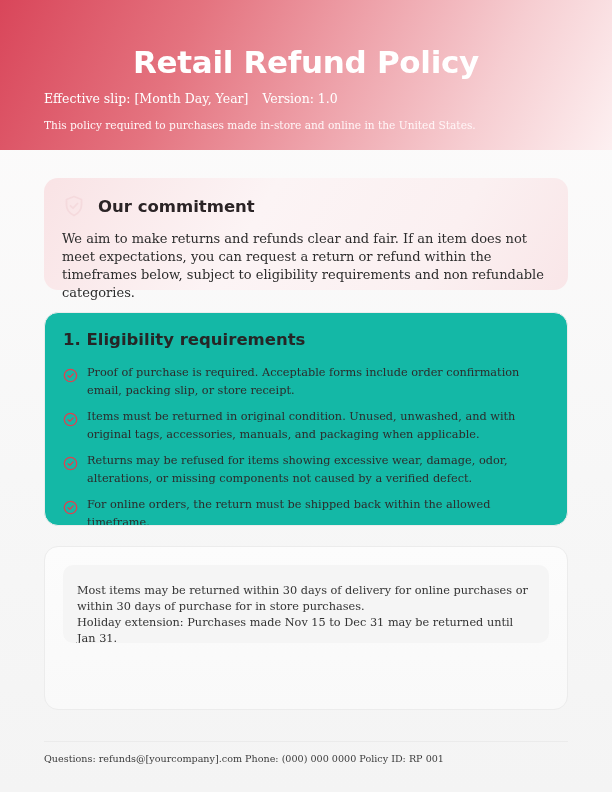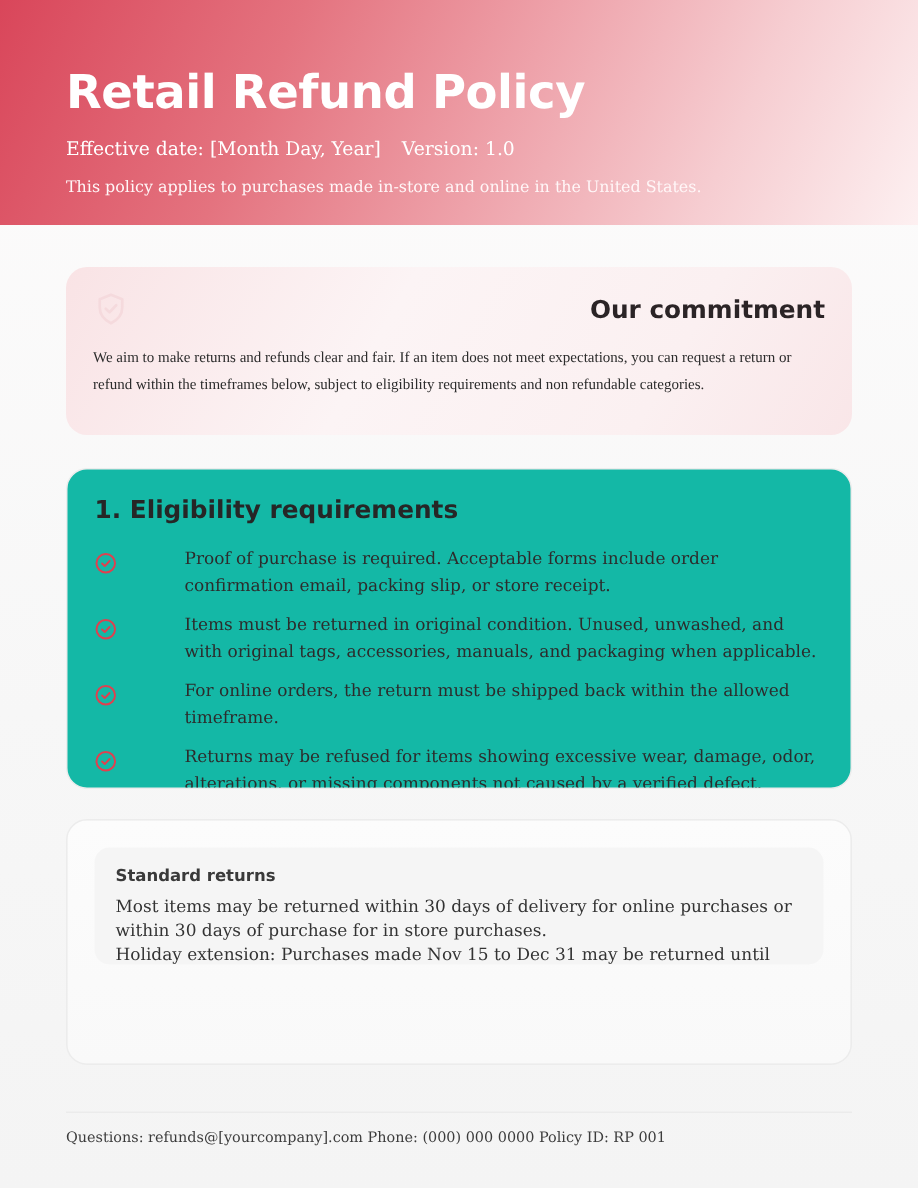--- a/index.html
+++ b/index.html
@@ -15,20 +15,21 @@
       background: linear-gradient(115deg, #d9465a 0%, #e4737f 30%, #eea2aa 55%, #f6cdd1 78%, #fdf0f1 100%);
       padding: 44px 44px 0 44px;
     }
     .hero-title {
       font-family: "DejaVu Sans", sans-serif;
       font-weight: 700;
       font-size: 31px;
       color: #ffffff;
       letter-spacing: -0.3px;
       line-height: 36px;
+      text-align: center;
     }
     .hero-meta {
       margin-top: 11px;
       font-size: 12.5px;
       color: #ffffff;
       line-height: 16px;
       white-space: nowrap;
     }
     .hero-meta span + span { margin-left: 10px; }
     .hero-note {
@@ -38,31 +39,30 @@
       line-height: 14px;
       white-space: nowrap;
     }
 
     .commit {
       position: absolute; left: 44px; top: 178px; width: 524px; height: 112px;
       border-radius: 14px;
       background: linear-gradient(120deg, #f9e3e5 0%, #fcf4f5 40%, #fbf0f1 75%, #f9e6e8 100%);
       padding: 16px 18px 0 18px;
     }
-    .commit-head { display: flex; align-items: center; height: 24px; justify-content: space-between; }
+    .commit-head { display: flex; align-items: center; height: 24px; }
     .commit-icon { width: 24px; height: 24px; margin-right: 12px; }
     .commit-title {
       font-family: "DejaVu Sans", sans-serif;
       font-weight: 700; font-size: 16.5px; color: #2b2426;
     }
     .commit-body {
       margin-top: 12px;
-      font-size: 10px; line-height: 18px; color: #2c2c2c;
+      font-size: 13px; line-height: 18px; color: #2c2c2c;
       width: 490px;
-      font-family: Liberation Serif, serif;
     }
 
     .card {
       position: absolute; left: 44px; width: 524px;
       background: #14b8a6;
       border: 1px solid #ececec;
       border-radius: 14px;
       padding: 0 18px;
       overflow: hidden;
     }
@@ -71,21 +71,20 @@
     .card-title {
       font-family: "DejaVu Sans", sans-serif;
       font-weight: 700; font-size: 16.5px; color: #262626;
       margin-top: 17px; line-height: 20px;
     }
     .list { margin-top: 14px; list-style: none; }
     .list-item {
       display: flex; align-items: flex-start;
       font-size: 11.3px; line-height: 18px; color: #2c2c2c;
       margin-bottom: 8px;
-      gap: 36px;
     }
     .check { width: 15px; height: 15px; flex: 0 0 15px; margin-top: 4px; margin-right: 9px; }
 
     .inner-box {
       margin-top: 18px;
       height: 78px;
       background: #f5f5f5;
       border-radius: 10px;
       padding: 12px 14px 0 14px;
       overflow: hidden;
@@ -107,24 +106,24 @@
       font-size: 9.6px; color: #3c3c3c; white-space: nowrap; line-height: 12px;
     }
     .footer span + span { margin-left: 0; }
   </style>
 </head>
 <body>
 
 <header class="hero">
   <h1 class="hero-title">Retail Refund Policy</h1>
   <div class="hero-meta">
-    <span>Effective date: [Month Day, Year]</span>
+    <span>Effective slip: [Month Day, Year]</span>
     <span>Version: 1.0</span>
   </div>
-  <div class="hero-note">This policy applies to purchases made in-store and online in the United States.</div>
+  <div class="hero-note">This policy required to purchases made in-store and online in the United States.</div>
 </header>
 
 <section class="commit">
   <div class="commit-head">
     <span class="commit-icon">
       <svg width="24" height="24" viewBox="0 0 24 24" fill="none" stroke="#f5dadd" stroke-width="1.8" stroke-linecap="round" stroke-linejoin="round">
         <path d="M12 2.5 L19.5 5.5 V11 C19.5 16 16 19.5 12 21.5 C8 19.5 4.5 16 4.5 11 V5.5 Z"></path>
         <path d="M8.5 11.8 L11 14.2 L15.5 9.5"></path>
       </svg>
     </span>
@@ -154,37 +153,36 @@
       </span>
       <span>Items must be returned in original condition. Unused, unwashed, and with original tags, accessories, manuals, and packaging when applicable.</span>
     </li>
     <li class="list-item">
       <span class="check">
         <svg width="15" height="15" viewBox="0 0 16 16" fill="none" stroke="#e0404f" stroke-width="1.4" stroke-linecap="round" stroke-linejoin="round">
             <circle cx="8" cy="8" r="6.6"></circle>
             <path d="M5.4 8.2 L7.3 10 L10.7 6.4"></path>
           </svg>
       </span>
-      <span>For online orders, the return must be shipped back within the allowed timeframe.</span>
+      <span>Returns may be refused for items showing excessive wear, damage, odor, alterations, or missing components not caused by a verified defect.</span>
     </li>
     <li class="list-item">
       <span class="check">
         <svg width="15" height="15" viewBox="0 0 16 16" fill="none" stroke="#e0404f" stroke-width="1.4" stroke-linecap="round" stroke-linejoin="round">
             <circle cx="8" cy="8" r="6.6"></circle>
             <path d="M5.4 8.2 L7.3 10 L10.7 6.4"></path>
           </svg>
       </span>
-      <span>Returns may be refused for items showing excessive wear, damage, odor, alterations, or missing components not caused by a verified defect.</span>
+      <span>For online orders, the return must be shipped back within the allowed timeframe.</span>
     </li>
   </ul>
 </section>
 
 <section class="card card-time">
   <div class="inner-box">
-    <div class="inner-title">Standard returns</div>
     <div class="inner-text">
       <div>Most items may be returned within 30 days of delivery for online purchases or within 30 days of purchase for in store purchases.</div>
       <div>Holiday extension: Purchases made Nov 15 to Dec 31 may be returned until Jan 31.</div>
     </div>
   </div>
 </section>
 
 <div class="footer-rule"></div>
 <footer class="footer">
   <span>Questions: refunds@[yourcompany].com</span>

